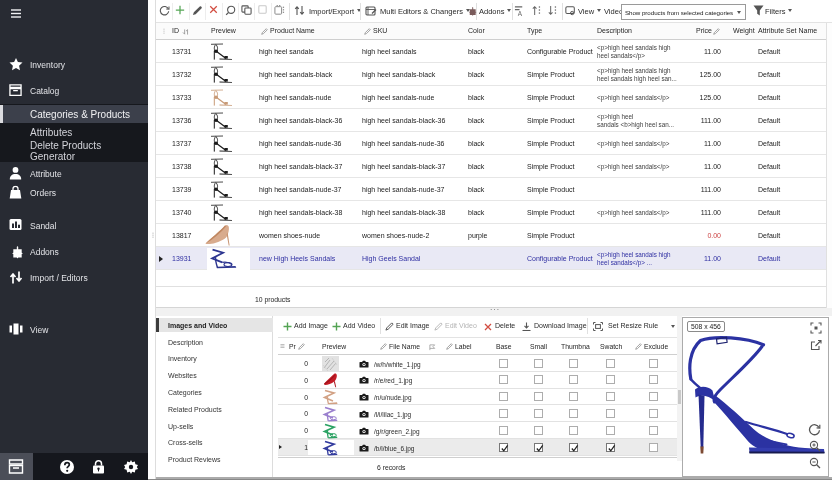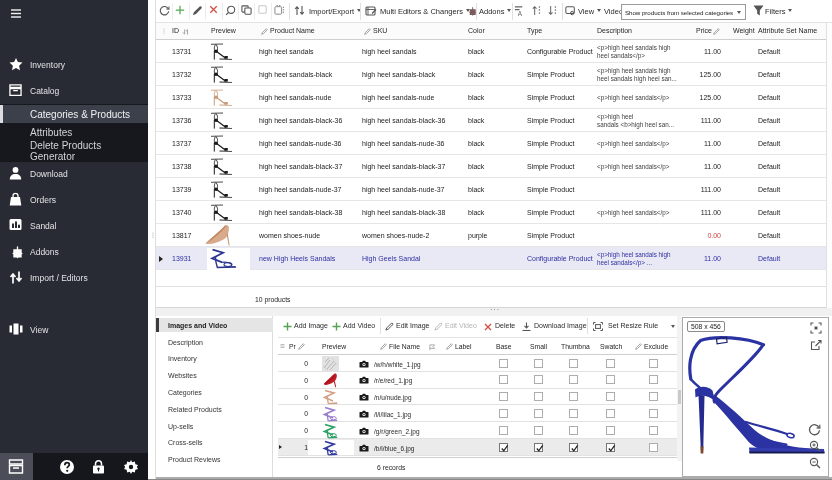--- a/index.html
+++ b/index.html
@@ -56,23 +56,23 @@
 <span class="sub" style="top:28px;">Attributes</span>
 <span class="sub" style="top:47px;">Delete Products Generator</span>
 </div>
 <div class="nav-item" style="top:161px;">
         <span class="ic">
           <svg width="13" height="14" viewBox="0 0 13 14">
             <circle cx="6.5" cy="3.4" r="2.9" fill="#fff"></circle>
             <path d="M0.8 13 C0.8 9.2,3 7.4,6.5 7.4 C10 7.4,12.2 9.2,12.2 13 Z" fill="#fff"></path>
           </svg>
         </span>
-        <span class="lbl">Download</span>
-      </div>
-<div class="nav-item" style="top:187px;">
+        <span class="lbl">Attribute</span>
+      </div>
+<div class="nav-item" style="top:180px;">
         <span class="ic">
           <svg width="13" height="14" viewBox="0 0 13 14">
             <path d="M2 4.5 H11 L12.3 13 H0.7 Z" fill="#fff"></path>
             <path d="M4 6 V3.2 C4 1.6,5 0.8,6.5 0.8 C8 0.8,9 1.6,9 3.2 V6" fill="none" stroke="#fff" stroke-width="1.3"></path>
           </svg>
         </span>
         <span class="lbl">Orders</span>
       </div>
 <div class="nav-item" style="top:213px;">
         <span class="ic">

